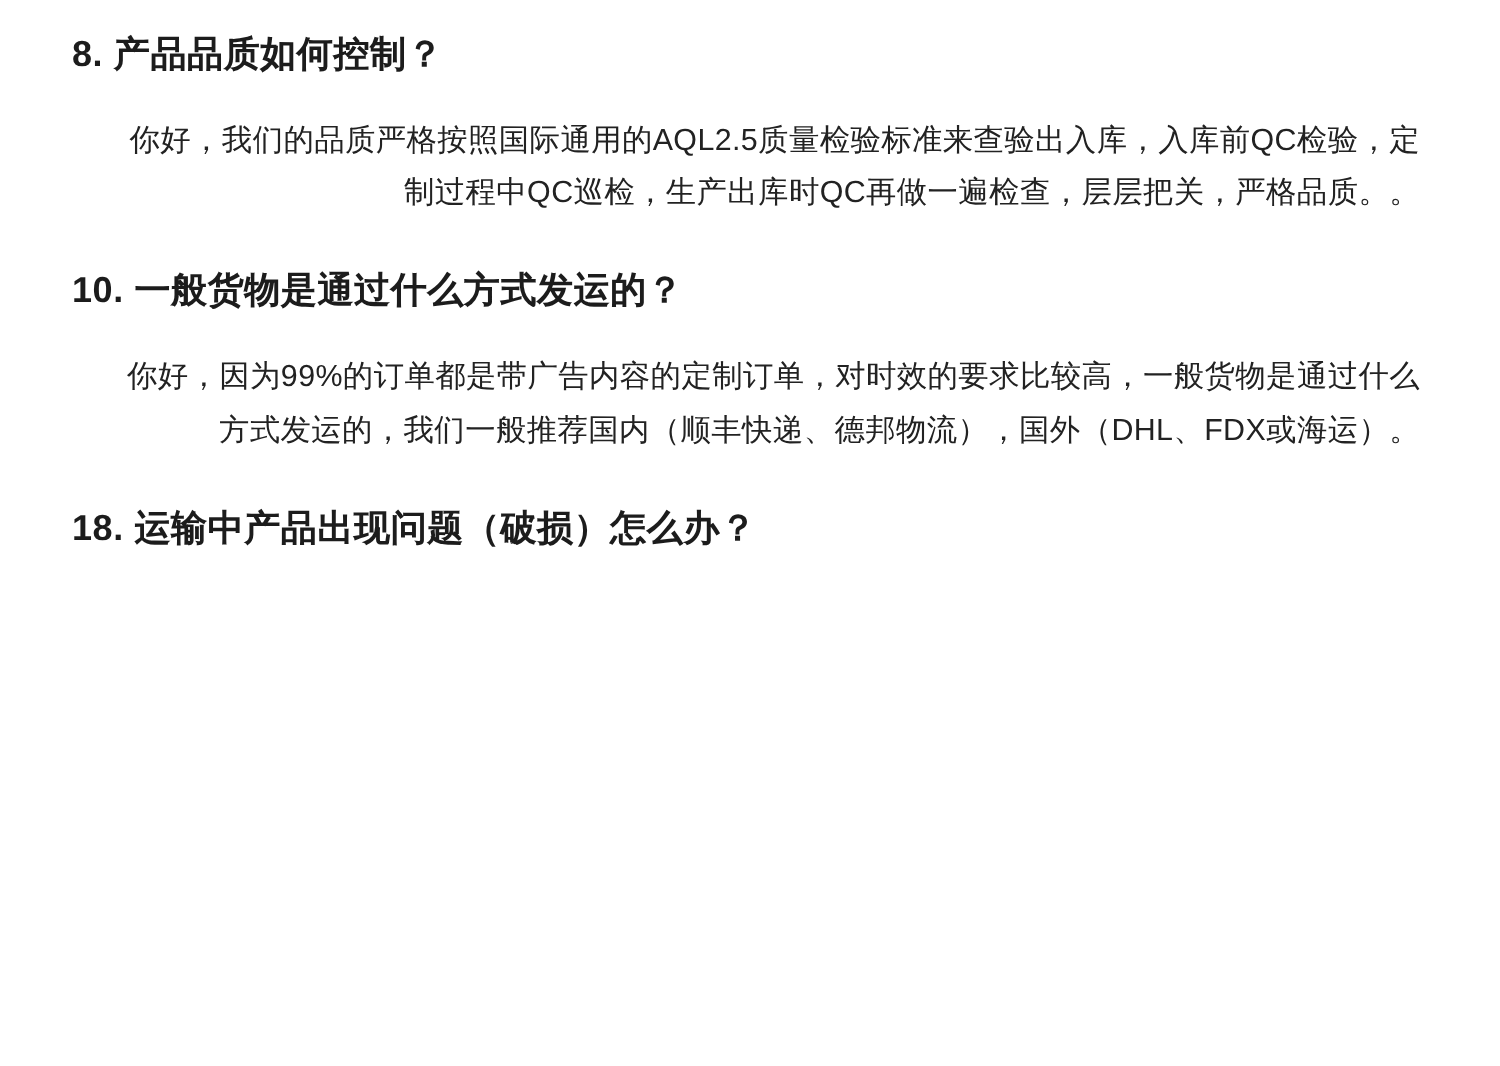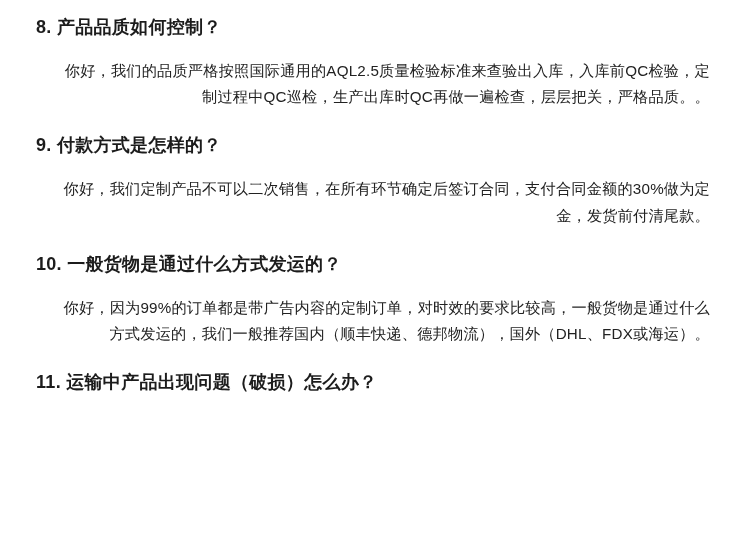--- a/index.html
+++ b/index.html
@@ -47,27 +47,23 @@
 </head>
 <body>
 
 <div class="faq-page">
 
   <div class="faq-item">
     <div class="faq-q">8. 产品品质如何控制？</div>
     <div class="faq-a">你好，我们的品质严格按照国际通用的AQL2.5质量检验标准来查验出入库，入库前QC检验，定制过程中QC巡检，生产出库时QC再做一遍检查，层层把关，严格品质。。</div>
   </div>
 
-  <div class="faq-item">
-    <div class="faq-q">9. 付款方式是怎样的？</div>
-    <div class="faq-a">你好，我们定制产品不可以二次销售，在所有环节确定后签订合同，支付合同金额的30%做为定金，发货前付清尾款。</div>
-  </div>
 
   <div class="faq-item">
     <div class="faq-q">10. 一般货物是通过什么方式发运的？</div>
     <div class="faq-a">你好，因为99%的订单都是带广告内容的定制订单，对时效的要求比较高，一般货物是通过什么方式发运的，我们一般推荐国内（顺丰快递、德邦物流），国外（DHL、FDX或海运）。</div>
   </div>
 
   <div class="faq-item">
-    <div class="faq-q">11. 运输中产品出现问题（破损）怎么办？</div>
+    <div class="faq-q">18. 运输中产品出现问题（破损）怎么办？</div>
   </div>
 
 </div>
 
 </body></html>

